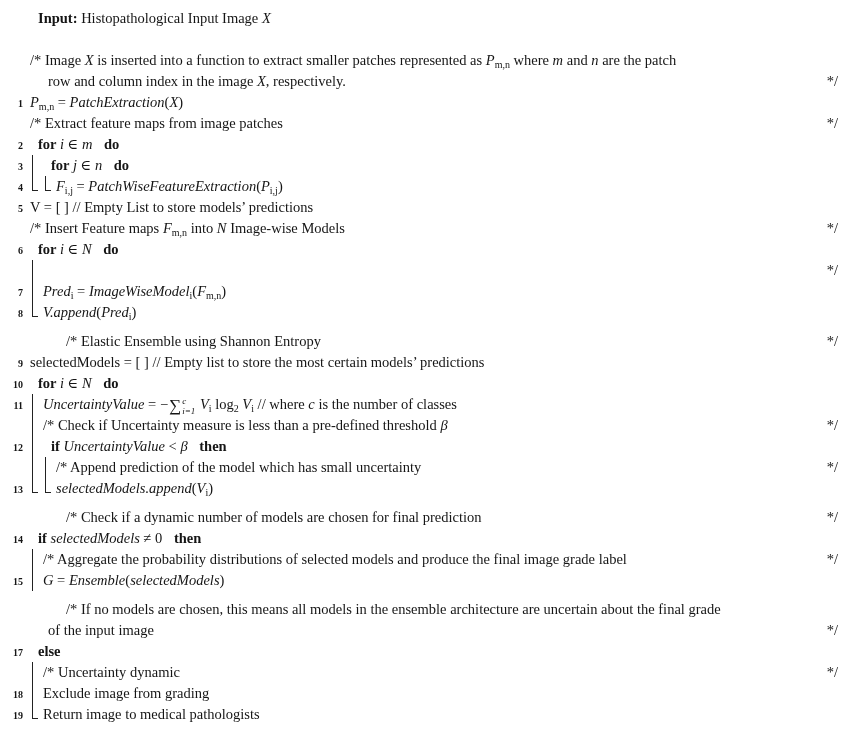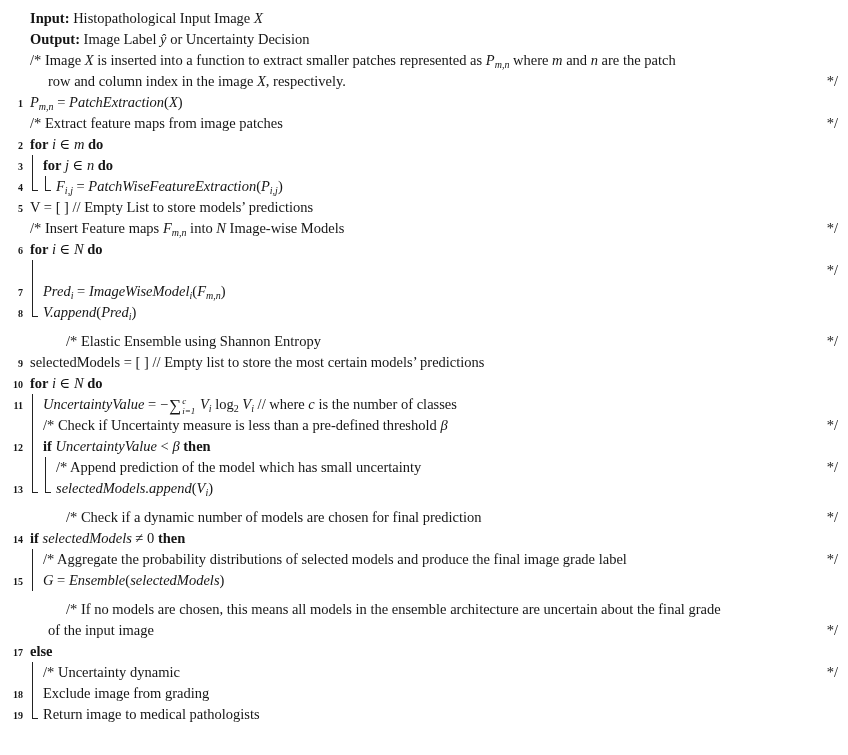--- a/index.html
+++ b/index.html
@@ -28,38 +28,38 @@
     content: ""; position: absolute; left: 2px; top: 0; height: 14px;
     border-left: 1px solid #222;
   }
   .guide.end::after {
     content: ""; position: absolute; left: 2px; top: 14px; width: 6px;
     border-top: 1px solid #222;
   }
   .content { line-height: 21px; white-space: pre; }
   .content.hang { padding-left: 18px; }
   .right { margin-left: auto; line-height: 21px; }
-  .kw { font-weight: bold; }
+  .kw { font-weight: bold; margin-left: 8px; }
   .math { font-style: italic; }
   .subt { font-size: 10px; vertical-align: -3px; }
-  .subt.it { font-style: italic; }
+  .subt.it { }
   .sum { display: inline-flex; align-items: center; vertical-align: middle; height: 20px; margin: 0 1px; }
   .sigma { font-size: 17px; line-height: 1; }
   .limits {
     display: inline-flex; flex-direction: column; justify-content: center;
     font-size: 9px; line-height: 1.1; font-style: italic; padding-left: 1px;
     transform: translateY(1px);
   }
 </style>
 </head>
 <body>
 
 <div class="algo" id="algo">
     <div class="line"><span class="num"></span><span class="content"><span class="kw">Input: </span><span>Histopathological Input Image </span><span class="math">X</span></span></div>
-    <div class="line"><span class="num"></span><span class="content"><span class="kw">Output: </span><span>Image Label </span><span class="math">ŷ</span><span> or Uncertainty Decision</span></span></div>
+    <div class="line"><span class="num"></span></div>
     <div class="line"><span class="num"></span><span class="content"><span>/* Image </span><span class="math">X</span><span> is inserted into a function to extract smaller patches represented as </span><span class="math">P</span><span class="subt it">m,n</span><span> where </span><span class="math">m</span><span> and </span><span class="math">n</span><span> are the patch</span></span></div>
     <div class="line"><span class="num"></span><span class="content hang"><span>row and column index in the image </span><span class="math">X</span><span>, respectively.</span></span><span class="right">*/</span></div>
     <div class="line"><span class="num">1</span><span class="content"><span class="math">P</span><span class="subt it">m,n</span><span> = </span><span class="math">PatchExtraction</span><span>(</span><span class="math">X</span><span>)</span></span></div>
     <div class="line"><span class="num"></span><span class="content"><span>/* Extract feature maps from image patches</span></span><span class="right">*/</span></div>
     <div class="line"><span class="num">2</span><span class="content"><span class="kw">for </span><span class="math">i</span><span> ∈ </span><span class="math">m</span><span class="kw"> do</span></span></div>
     <div class="line"><span class="num">3</span><span class="guide bar"></span><span class="content"><span class="kw">for </span><span class="math">j</span><span> ∈ </span><span class="math">n</span><span class="kw"> do</span></span></div>
     <div class="line"><span class="num">4</span><span class="guide end"></span><span class="guide end"></span><span class="content"><span class="math">F</span><span class="subt it">i,j</span><span> = </span><span class="math">PatchWiseFeatureExtraction</span><span>(</span><span class="math">P</span><span class="subt it">i,j</span><span>)</span></span></div>
     <div class="line"><span class="num">5</span><span class="content"><span>V = [ ] // Empty List to store models’ predictions</span></span></div>
     <div class="line"><span class="num"></span><span class="content"><span>/* Insert Feature maps </span><span class="math">F</span><span class="subt it">m,n</span><span> into </span><span class="math">N</span><span> Image-wise Models</span></span><span class="right">*/</span></div>
     <div class="line"><span class="num">6</span><span class="content"><span class="kw">for </span><span class="math">i</span><span> ∈ </span><span class="math">N</span><span class="kw"> do</span></span></div>

